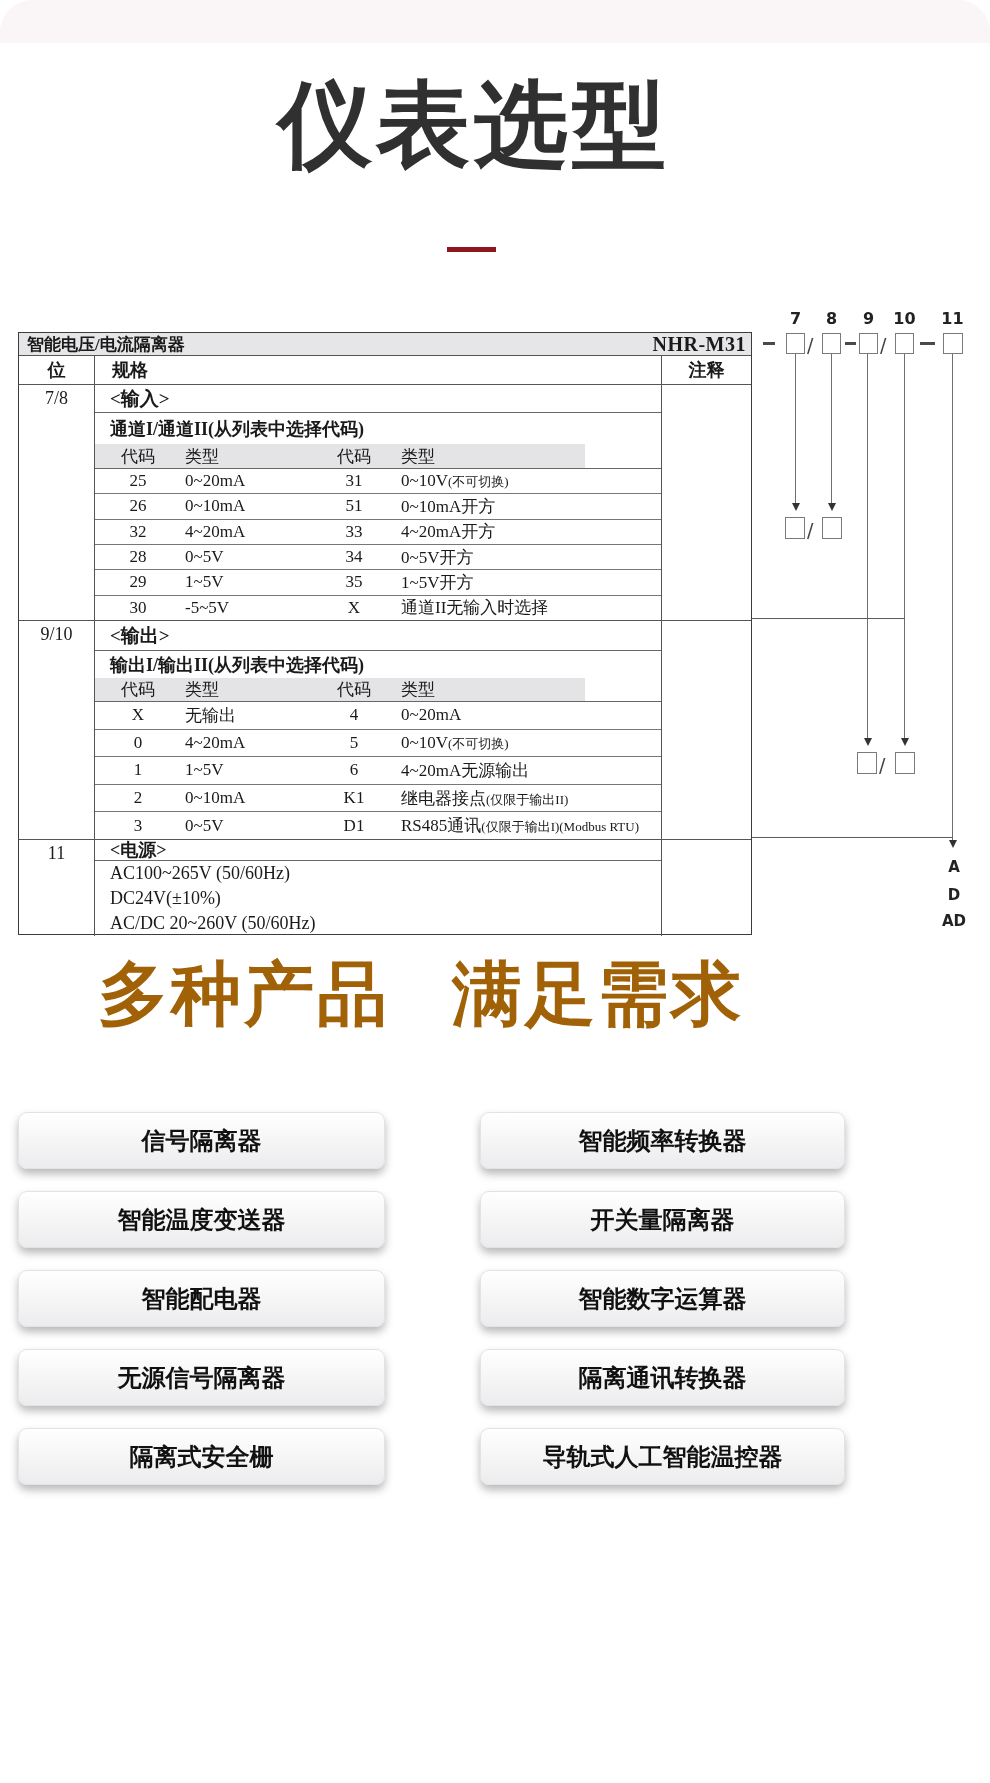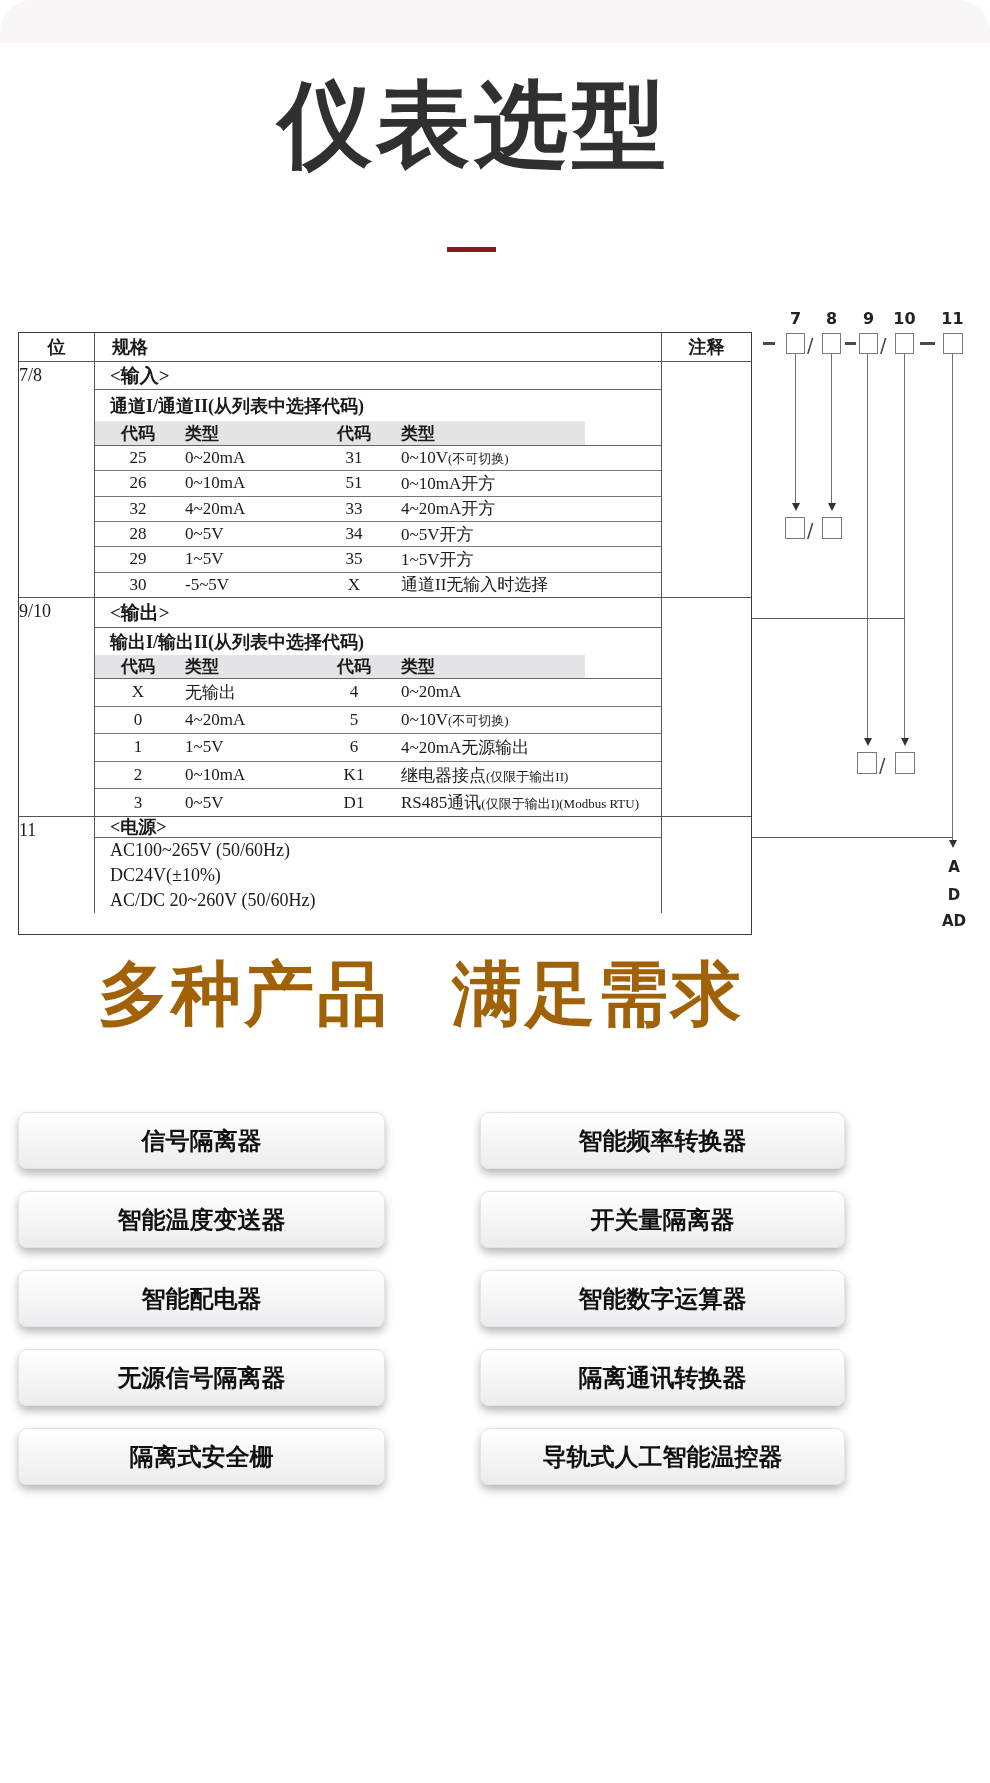--- a/index.html
+++ b/index.html
@@ -21,33 +21,33 @@
   .t-band .model{font-weight:bold;font-size:20px;letter-spacing:.5px;}
   .t-header{height:29px;display:flex;border-bottom:1px solid #555;box-sizing:border-box;
         font-weight:bold;font-size:18px;}
   .col-pos{width:76px;border-right:1px solid #555;box-sizing:border-box;display:flex;
         align-items:center;justify-content:center;}
   .col-spec{width:567px;border-right:1px solid #555;box-sizing:border-box;display:flex;
         align-items:center;padding-left:17px;}
   .col-note{flex:1;display:flex;align-items:center;justify-content:center;}
   .t-section{display:flex;box-sizing:border-box;}
   .t-section.bordered{border-top:1px solid #555;}
-  .cell-pos{width:76px;border-right:1px solid #555;box-sizing:border-box;
+  .cell-pos{width:76px;border-right:1px solid #555;box-sizing:border-box;text-align:center;
         font-size:18px;padding-top:3px;}
   .cell-spec{width:567px;border-right:1px solid #555;box-sizing:border-box;display:flex;
         flex-direction:column;}
   .cell-note{flex:1;}
   .row-heading{height:28px;display:flex;align-items:center;padding-left:15px;
         font-weight:bold;font-size:19px;border-bottom:1px solid #666;box-sizing:border-box;}
   .row-sub{height:31px;display:flex;align-items:center;padding-left:15px;
         font-weight:bold;font-size:18px;box-sizing:border-box;}
   .code-grid{display:grid;grid-template-columns:86px 130px 86px 1fr;align-items:center;}
   .code-head{height:25px;box-sizing:border-box;border-bottom:1px solid #666;
         background:linear-gradient(to right,#e4e4e7 0,#e4e4e7 490px,transparent 490px);
-        font-weight:bold;font-size:17px;}
+        font-weight:normal;font-size:17px;}
   .code-rows{flex:1;display:flex;flex-direction:column;}
   .code-row{flex:1;font-size:17px;}
   .code-row + .code-row{border-top:1px solid #777;}
   .cc{text-align:center;}
   .ct{text-align:left;padding-left:4px;}
   .ct small{font-size:13px;margin-top:24px;}
   .power-opt{height:25px;display:flex;align-items:center;padding-left:15px;font-size:18px;}
 
   
   .ann{position:absolute;font-family:"DejaVu Sans",sans-serif;color:#222;}
@@ -76,20 +76,24 @@
 </style>
 </head>
 <body>
 
 <div class="page">
   <div class="top-band"></div>
   <h1 class="main-title">仪表选型</h1>
   <div class="red-dash"></div>
 
   <div class="sel-table">
+    <div class="t-band">
+      <span class="ptitle">智能电压/电流隔离器</span>
+      <span class="model">NHR-M31</span>
+    </div>
     <div class="t-header">
       <div class="col-pos">位</div>
       <div class="col-spec">规格</div>
       <div class="col-note">注释</div>
     </div>
 
     <div class="t-section" style="height:235px">
       <div class="cell-pos">7/8</div>
       <div class="cell-spec">
         <div class="row-heading">&lt;输入&gt;</div>

